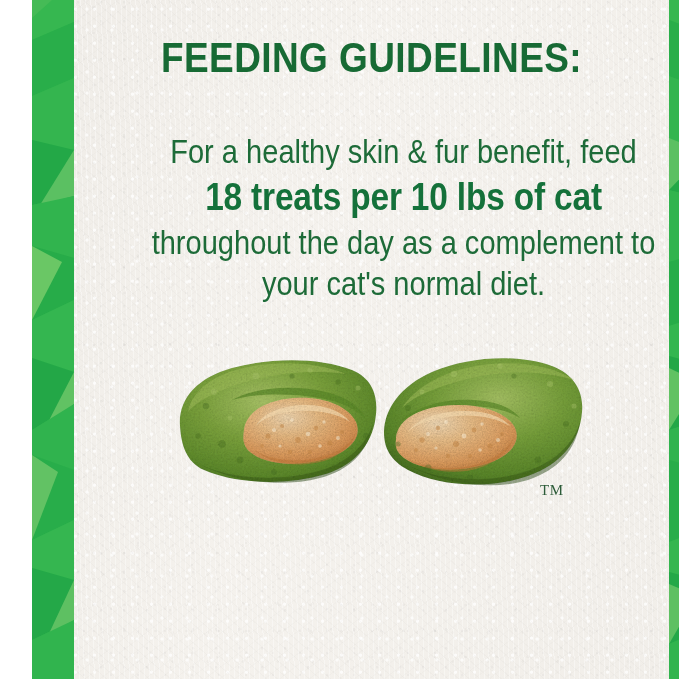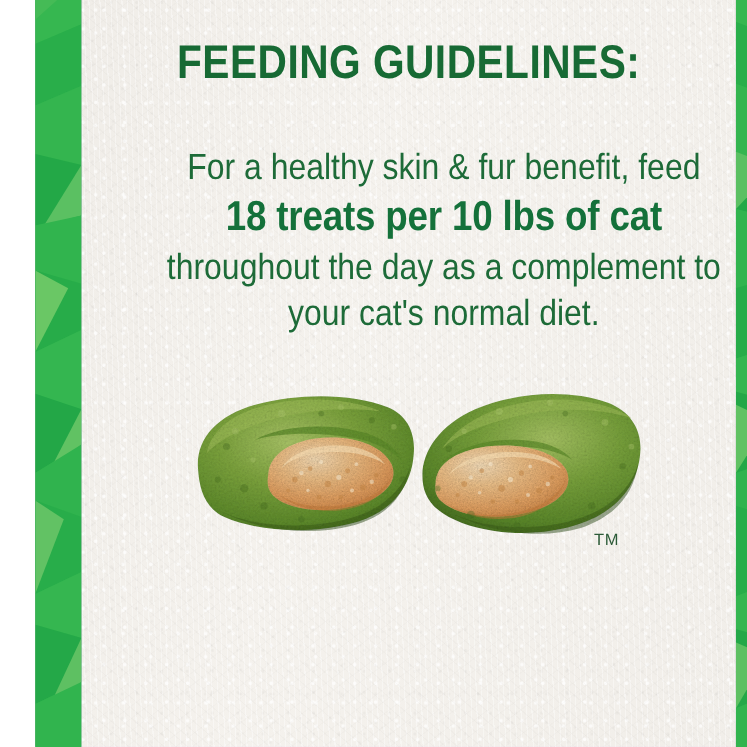--- a/index.html
+++ b/index.html
@@ -127,21 +127,21 @@
     color: #1d6b38;
     transform: scaleX(0.88);
     transform-origin: 50% 50%;
     white-space: nowrap;
   }
 
   .tm-mark {
     position: absolute;
     left: 508px;
     top: 482px;
-    font-family: Liberation Sans, sans-serif;
+    font-family: Liberation Serif, serif;
     font-size: 15px;
     font-weight: 400;
     letter-spacing: 0.5px;
     color: #2c5b38;
   }
 
   
   .treats {
     position: absolute;
     left: 138px;

